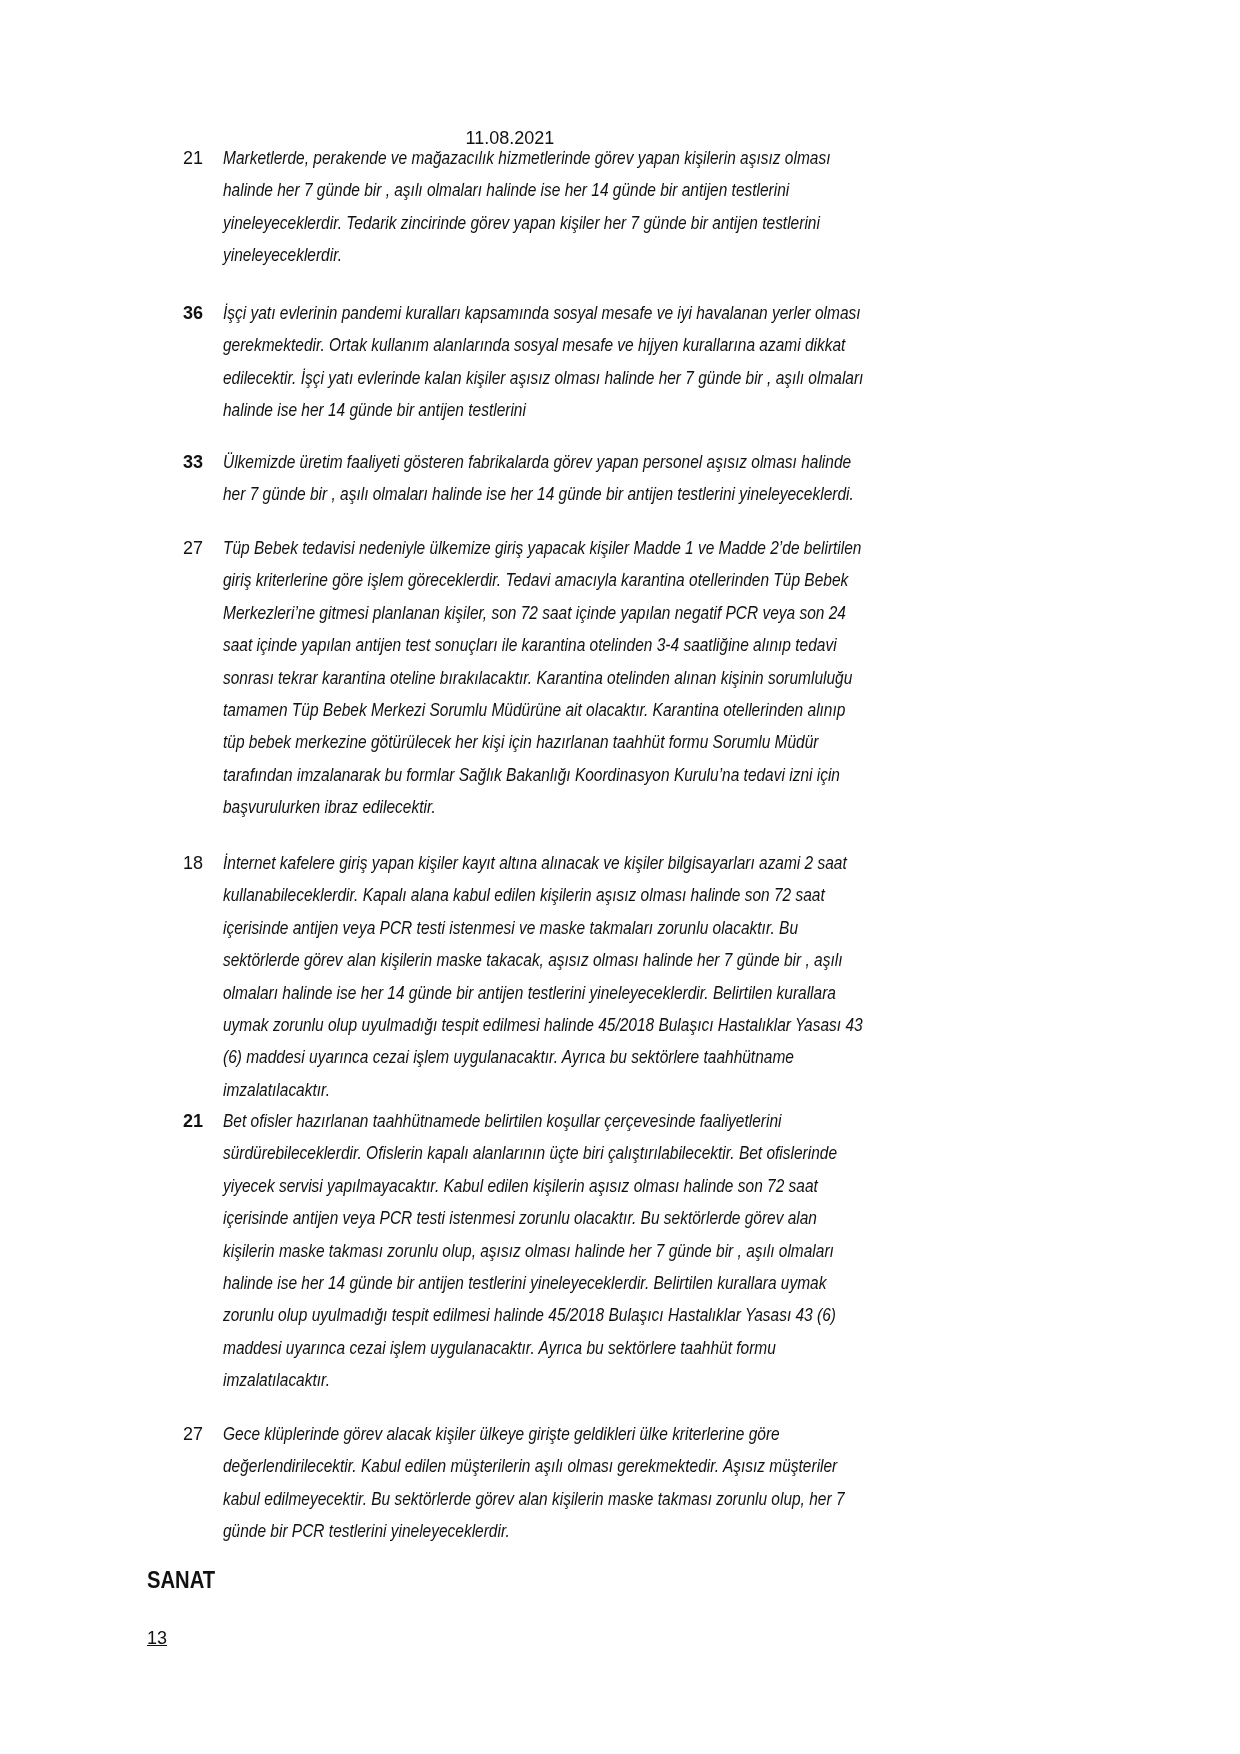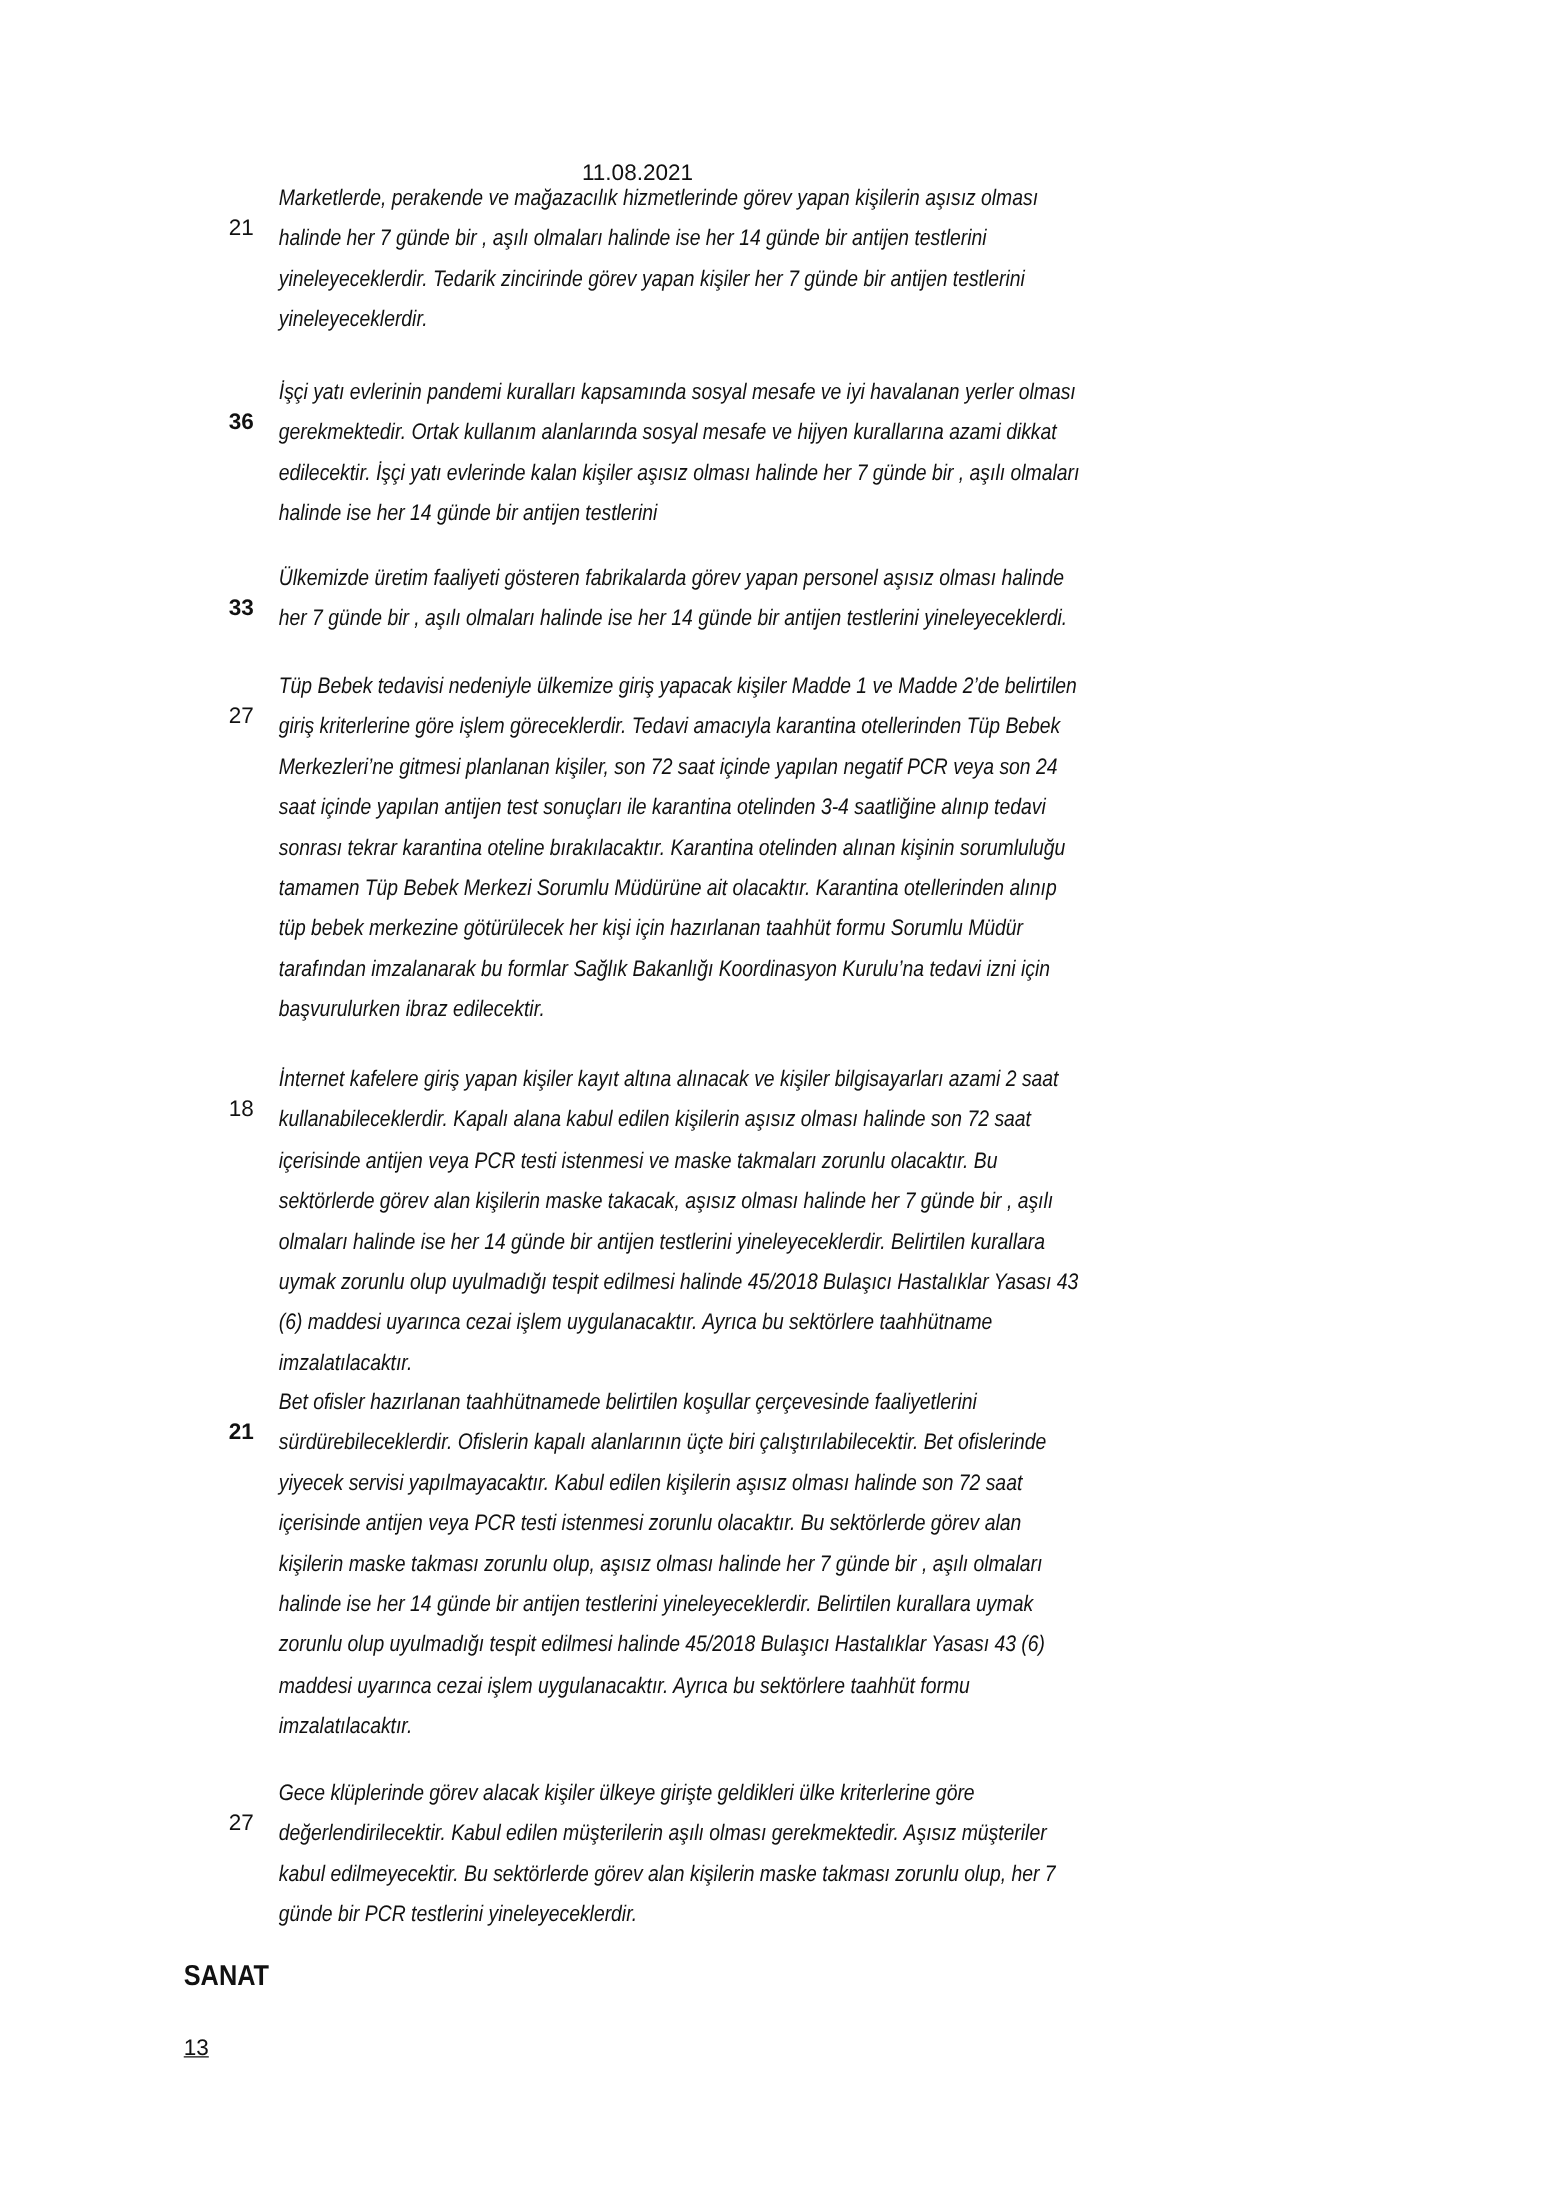--- a/index.html
+++ b/index.html
@@ -1,21 +1,21 @@
 <!DOCTYPE html>
 <html><head>
 <meta charset="utf-8">
 <style>
   html, body { margin: 0; padding: 0; background: #ffffff; }
   body { width: 1240px; height: 1754px; position: relative; overflow: hidden;
          font-family: "Liberation Sans", sans-serif; color: #111; }
   .date { position: absolute; top: 104px; left: 0; width: 1020px; text-align: center;
           font-size: 18px; line-height: 22px; margin-top: 23px; }
   .item { position: absolute; left: 183px; width: 920px; }
-  .num { position: absolute; left: 0; top: 0; width: 40px; font-size: 18px; line-height: 22px; margin-top: 24px; }
+  .num { position: absolute; left: 0; top: 0; width: 40px; font-size: 18px; line-height: 22px; }
   .num.bold { font-weight: bold; }
   .lines { position: absolute; left: 40px; top: 0; width: 880px; font-style: italic; }
   .line { display: block; height: 32.4px; font-size: 18px; line-height: 22px;
           white-space: nowrap; transform-origin: left top; transform: scaleX(0.86); }
   .heading { position: absolute; left: 147px; top: 1566px; font-size: 23px; font-weight: bold;
              line-height: 28px; transform-origin: left top; transform: scaleX(0.88); }
   .page-num { position: absolute; left: 147px; top: 1627px; font-size: 18px; line-height: 22px; text-decoration: underline; }
 </style>
 </head>
 <body>

